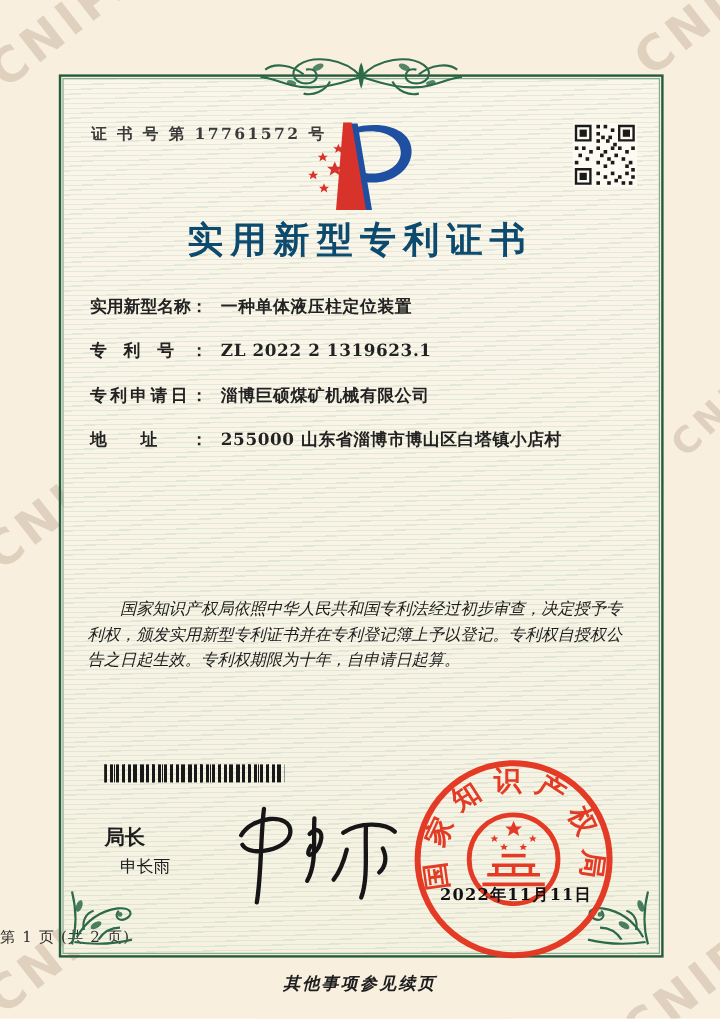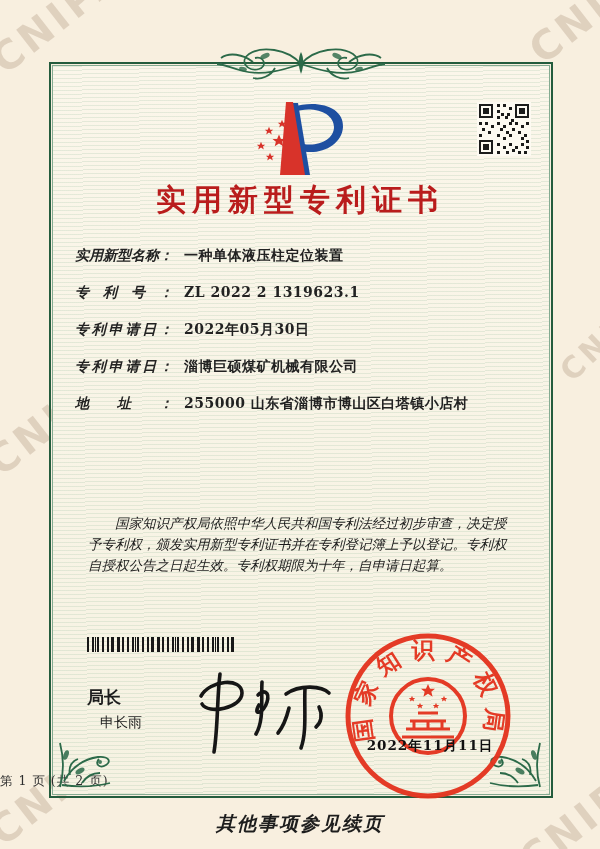--- a/index.html
+++ b/index.html
@@ -44,36 +44,36 @@
   .oc-right { left:484px; top:731px; }
   
   .cert-no {
     position:absolute; left:76px; top:103px; z-index:3;
     font-size:13px; font-weight:600; letter-spacing:2px; color:#3b3b3b;
   }
   .logo { position:absolute; left:252px; top:99px; z-index:3; }
   .qr { position:absolute; left:477px; top:102px; z-index:3; }
   .title {
     position:absolute; left:0; top:180px; width:100%; text-align:center; z-index:3;
-    font-size:30px; font-weight:700; letter-spacing:6px; color:#b91c1c;
+    font-size:30px; font-weight:700; letter-spacing:6px; color:#0c4a6e;
   }
   
   .fields { position:absolute; left:75px; top:247px; width:456px; z-index:3; }
   .frow { position:relative; height:37px; font-size:14px; font-weight:700; color:#222; white-space:nowrap; }
-  .flabel { display:inline-block; width:98px; text-align:justify; text-align-last:justify;font-style:italic; }
+  .flabel { display:inline-block; width:98px; text-align:justify; text-align-last:justify; }
   .fvalue { margin-left:11px; letter-spacing:0.5px; }
   .pair2 { position:absolute; left:235px; top:0; }
   .pair2 .flabel2 { font-weight:700; }
   .pair2 .fvalue { margin-left:4px; }
   
   .paras {
     position:absolute; left:73px; top:498px; width:458px; z-index:3;
     font-size:13.5px; line-height:21px; color:#1b1b1b; font-style:italic;
   }
-  .para { text-indent:2em; margin:15px; }
+  .para { text-indent:2em; margin:0; }
   
   .barcode {
     position:absolute; left:87px; top:637px; width:150px; height:15px; z-index:3;
     background:
       repeating-linear-gradient(90deg,#181818 0px,#181818 2px,rgba(0,0,0,0) 2px,rgba(0,0,0,0) 5px),
       repeating-linear-gradient(90deg,#181818 0px,#181818 1px,rgba(0,0,0,0) 1px,rgba(0,0,0,0) 8px);
   }
   .signoff-title { position:absolute; left:87px; top:686px; z-index:3; font-size:17px; font-weight:700; }
   .signoff-name  { position:absolute; left:100px; top:714px; z-index:3; font-size:14px; font-weight:400; }
   .signature { position:absolute; left:190px; top:662px; z-index:3; }
@@ -81,21 +81,21 @@
   .seal-date {
     position:absolute; left:356px; top:737px; width:148px; text-align:center; z-index:6;
     font-size:13.5px; font-weight:700; letter-spacing:1px; color:#101010;
   }
   .page-no {
     position:absolute; left:0; top:773px; width:100%; text-align:left; z-index:3;
     font-size:12.5px; color:#2e2e2e; letter-spacing:1px;
   }
   .footer-note {
     position:absolute; left:0; top:811px; width:100%; text-align:center; z-index:3;
-    font-size:19px; font-weight:600; font-style:italic; color:#1d1d1d; letter-spacing:2px;
+    font-size:14px; font-weight:600; font-style:italic; color:#1d1d1d; letter-spacing:2px;
   }
 </style>
 </head>
 <body>
 
 <div class="page">
 
   <div class="wm w1">CNIPA</div>
   <div class="wm w2">CNIPA</div>
   <div class="wm w3">CNIPA</div>
@@ -140,20 +140,21 @@
         <ellipse cx="12" cy="24" rx="2.5" ry="5" transform="rotate(20 12 24)"></ellipse>
         <ellipse cx="26" cy="40" rx="5" ry="2.5" transform="rotate(-30 26 40)"></ellipse>
         <circle cx="46" cy="31" r="2"></circle>
       </g>
     </g>
   </svg>
   <svg class="ornament-corner oc-right" width="62" height="62" viewBox="0 0 62 62">
     <use href="#cornL" transform="translate(62,0) scale(-1,1)"></use>
   </svg>
 
+  <div class="cert-no">证 书 号 第 17761572 号</div>
 
   <svg class="logo" width="100" height="80" viewBox="0 0 100 80">
     <path fill="#1e4fa1" d="M40 8 C68 0 92 9 91 28 C90 47 66 58 46 51 L45 43 C62 50 82 42 82 28 C82 14 62 6 41 13 Z"></path>
     <path fill="#1e4fa1" d="M38 4 L46 4 L58 76 L47 76 Z"></path>
     <path fill="#d8332a" d="M34 3 L41 3 L53 76 L28 76 Z"></path>
     <g fill="#d8332a">
       <path transform="translate(30,25) scale(4.2)" d="M0,-1 L0.294,-0.309 1,-0.309 0.476,0.118 0.655,0.809 0,0.382 -0.655,0.809 -0.476,0.118 -1,-0.309 -0.294,-0.309 Z"></path>
       <path transform="translate(17,32) scale(4.2)" d="M0,-1 L0.294,-0.309 1,-0.309 0.476,0.118 0.655,0.809 0,0.382 -0.655,0.809 -0.476,0.118 -1,-0.309 -0.294,-0.309 Z"></path>
       <path transform="translate(27,42) scale(6.5)" d="M0,-1 L0.294,-0.309 1,-0.309 0.476,0.118 0.655,0.809 0,0.382 -0.655,0.809 -0.476,0.118 -1,-0.309 -0.294,-0.309 Z"></path>
       <path transform="translate(9,47) scale(4.2)" d="M0,-1 L0.294,-0.309 1,-0.309 0.476,0.118 0.655,0.809 0,0.382 -0.655,0.809 -0.476,0.118 -1,-0.309 -0.294,-0.309 Z"></path>
@@ -218,23 +219,20 @@
   <div class="title">实用新型专利证书</div>
 
   <div class="fields">
     <div class="frow">
       <span class="flabel">实用新型名称：</span><span class="fvalue">一种单体液压柱定位装置</span>
     </div>
     <div class="frow">
       <span class="flabel">专利号：</span><span class="fvalue">ZL 2022 2 1319623.1</span>
     </div>
     <div class="frow">
-      <span class="flabel">专利申请日：</span><span class="fvalue">2022年05月30日</span>
-    </div>
-    <div class="frow">
       <span class="flabel">专利申请日：</span><span class="fvalue">淄博巨硕煤矿机械有限公司</span>
     </div>
     <div class="frow">
       <span class="flabel">地址：</span><span class="fvalue">255000 山东省淄博市博山区白塔镇小店村</span>
     </div>
   </div>
 
   <div class="paras">
     <p class="para">国家知识产权局依照中华人民共和国专利法经过初步审查，决定授予专利权，颁发实用新型专利证书并在专利登记簿上予以登记。专利权自授权公告之日起生效。专利权期限为十年，自申请日起算。</p>
   </div>

